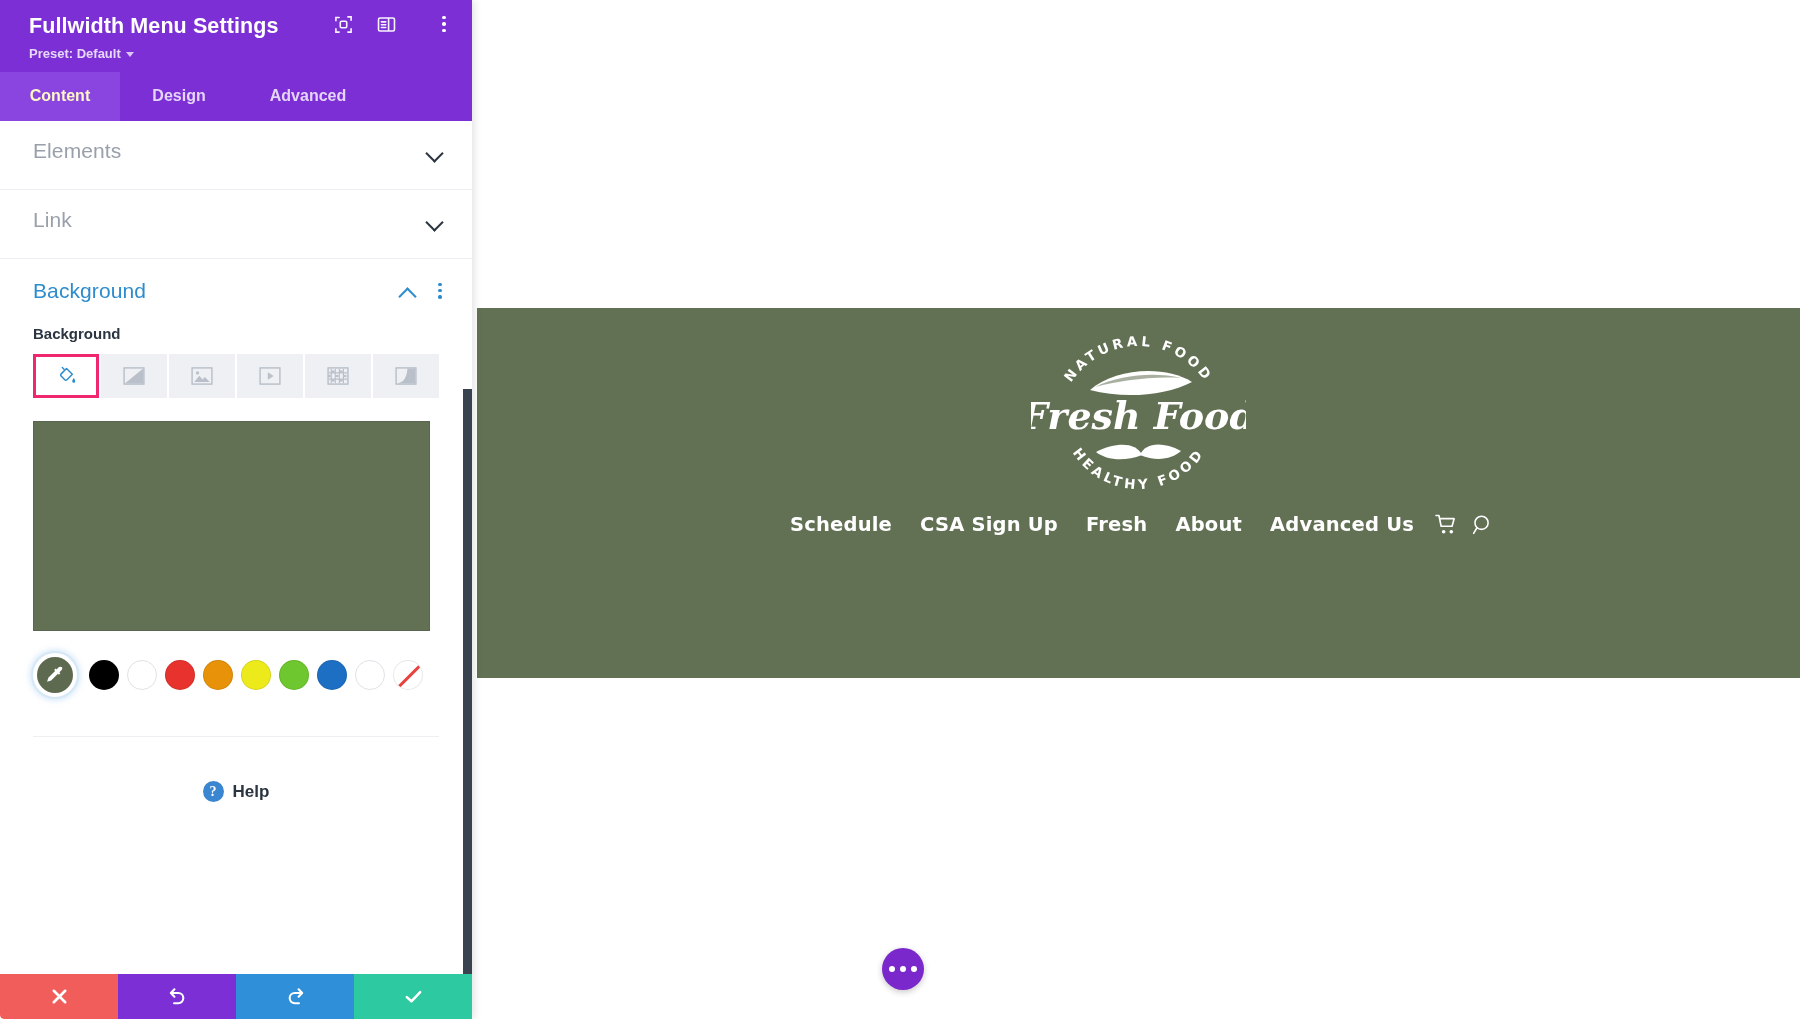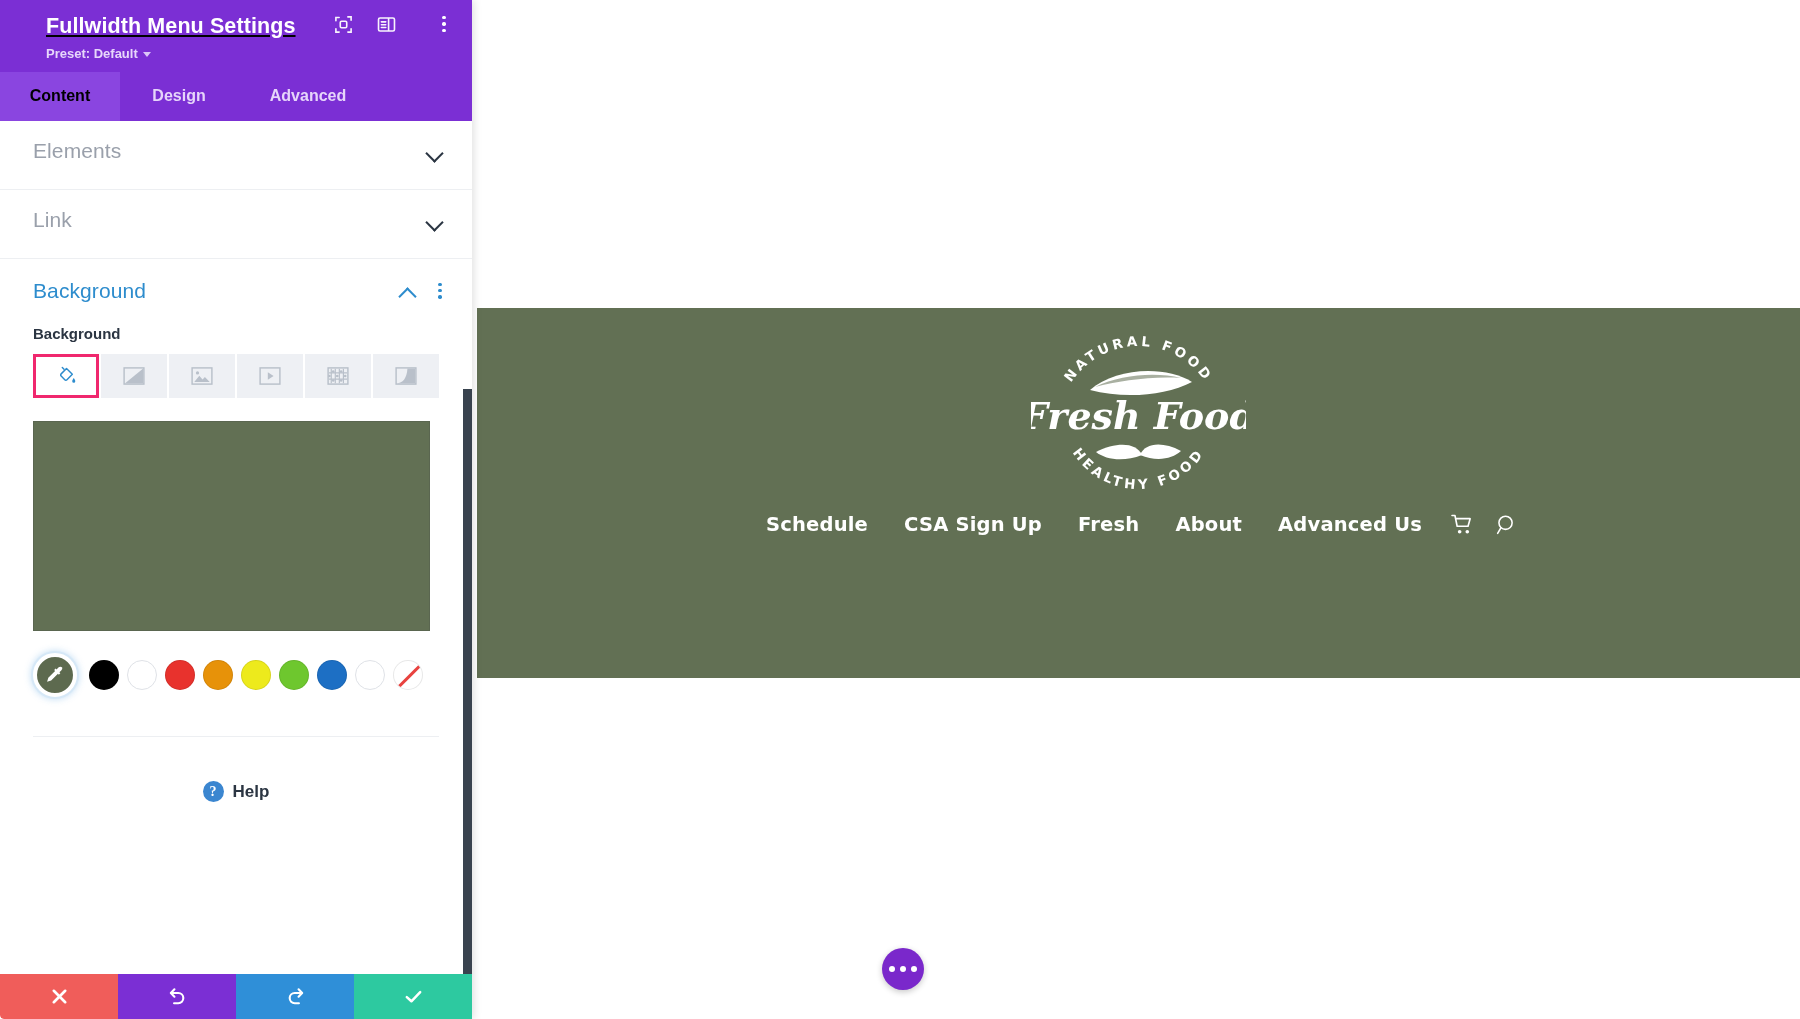--- a/index.html
+++ b/index.html
@@ -26,21 +26,21 @@
     background: #627054;
   }
   #logo-wrap {
     position: absolute; left: 0; right: 0; top: 18px;
     display: flex; justify-content: center;
   }
   #logo { width: 215px; height: 165px; display:block; }
   #nav {
     position: absolute; left: 0; right: 0; top: 205px;
     display: flex; justify-content: center; align-items: center;
-    gap: 8px;
+    gap: 0px;
   }
   .nav-link {
     color: #ffffff;
     font-family: "DejaVu Sans", sans-serif;
     font-weight: 700;
     font-size: 19.5px;
     letter-spacing: 0.2px;
     padding: 0 14px;
     white-space: nowrap;
     cursor: pointer;
@@ -66,24 +66,23 @@
     position: absolute; left: 0; top: 0;
     width: 472px; height: 1019px;
     background: #ffffff;
     box-shadow: 2px 0 8px rgba(0,0,0,.12);
     display: flex; flex-direction: column;
     overflow: hidden;
   }
   
   #panel-header {
     background: #7b2fd4;
-    padding: 14px 22px 10px 46px;
+    padding: 14px 22px 10px 29px;
     position: relative;
     flex: none;
-    text-decoration: underline;
   }
   #panel-title {
     color: #ffffff;
     font-size: 21.5px;
     font-weight: 700;
     letter-spacing: .1px;
     line-height: 1.15;
   }
   #preset-row {
     margin-top: 7px;
@@ -117,21 +116,21 @@
     padding: 15px 0 16px 0;
     color: #e6d5fa;
     font-size: 16px;
     font-weight: 600;
     cursor: pointer;
     text-align: center;
   }
   .tab.t0 { width: 120px; }
   .tab.t1 { width: 118px; }
   .tab.t2 { width: 140px; }
-  .tab.active { background: #8a45e0; color: #000000; }
+  .tab.active { background: #8a45e0; color: #fef9c3; }
 
   
   #panel-body {
     flex: 1 1 auto;
     position: relative;
     overflow: hidden;
     background: #fff;
   }
   .section-row {
     height: 69px;

